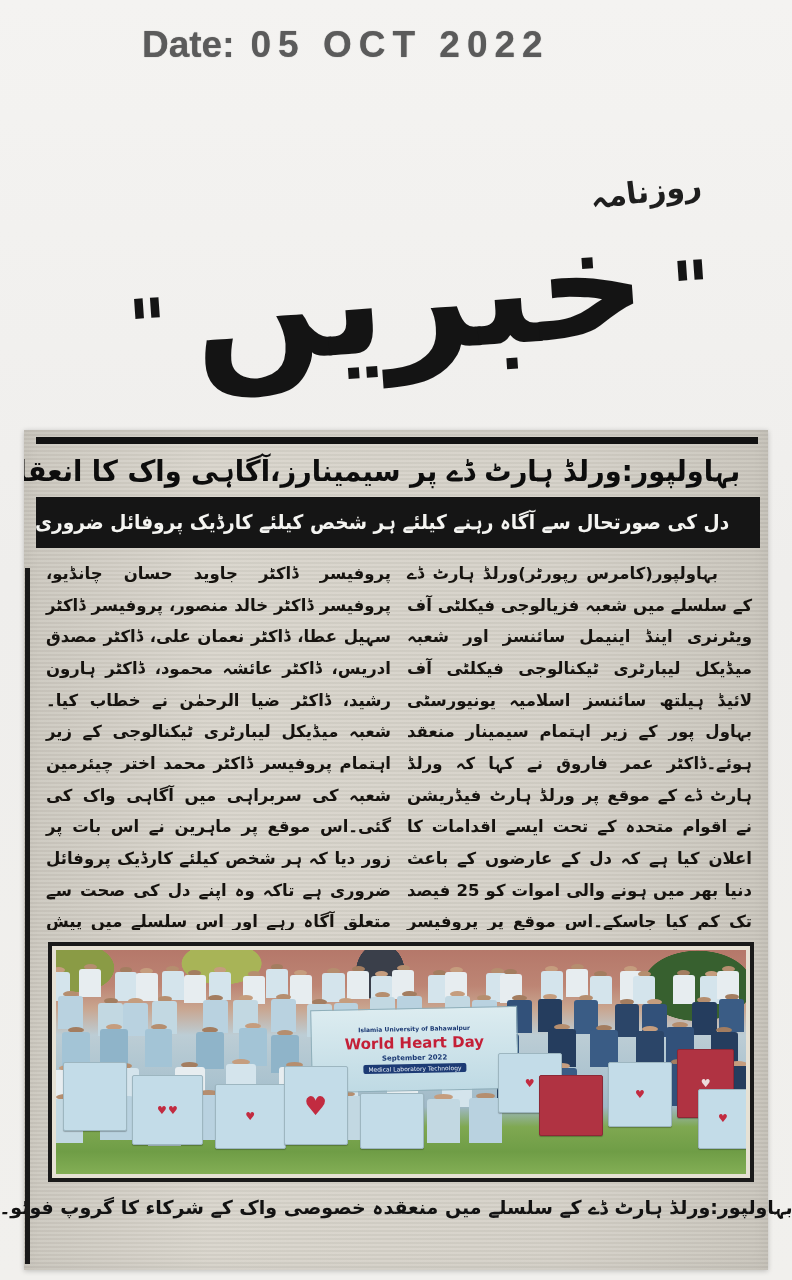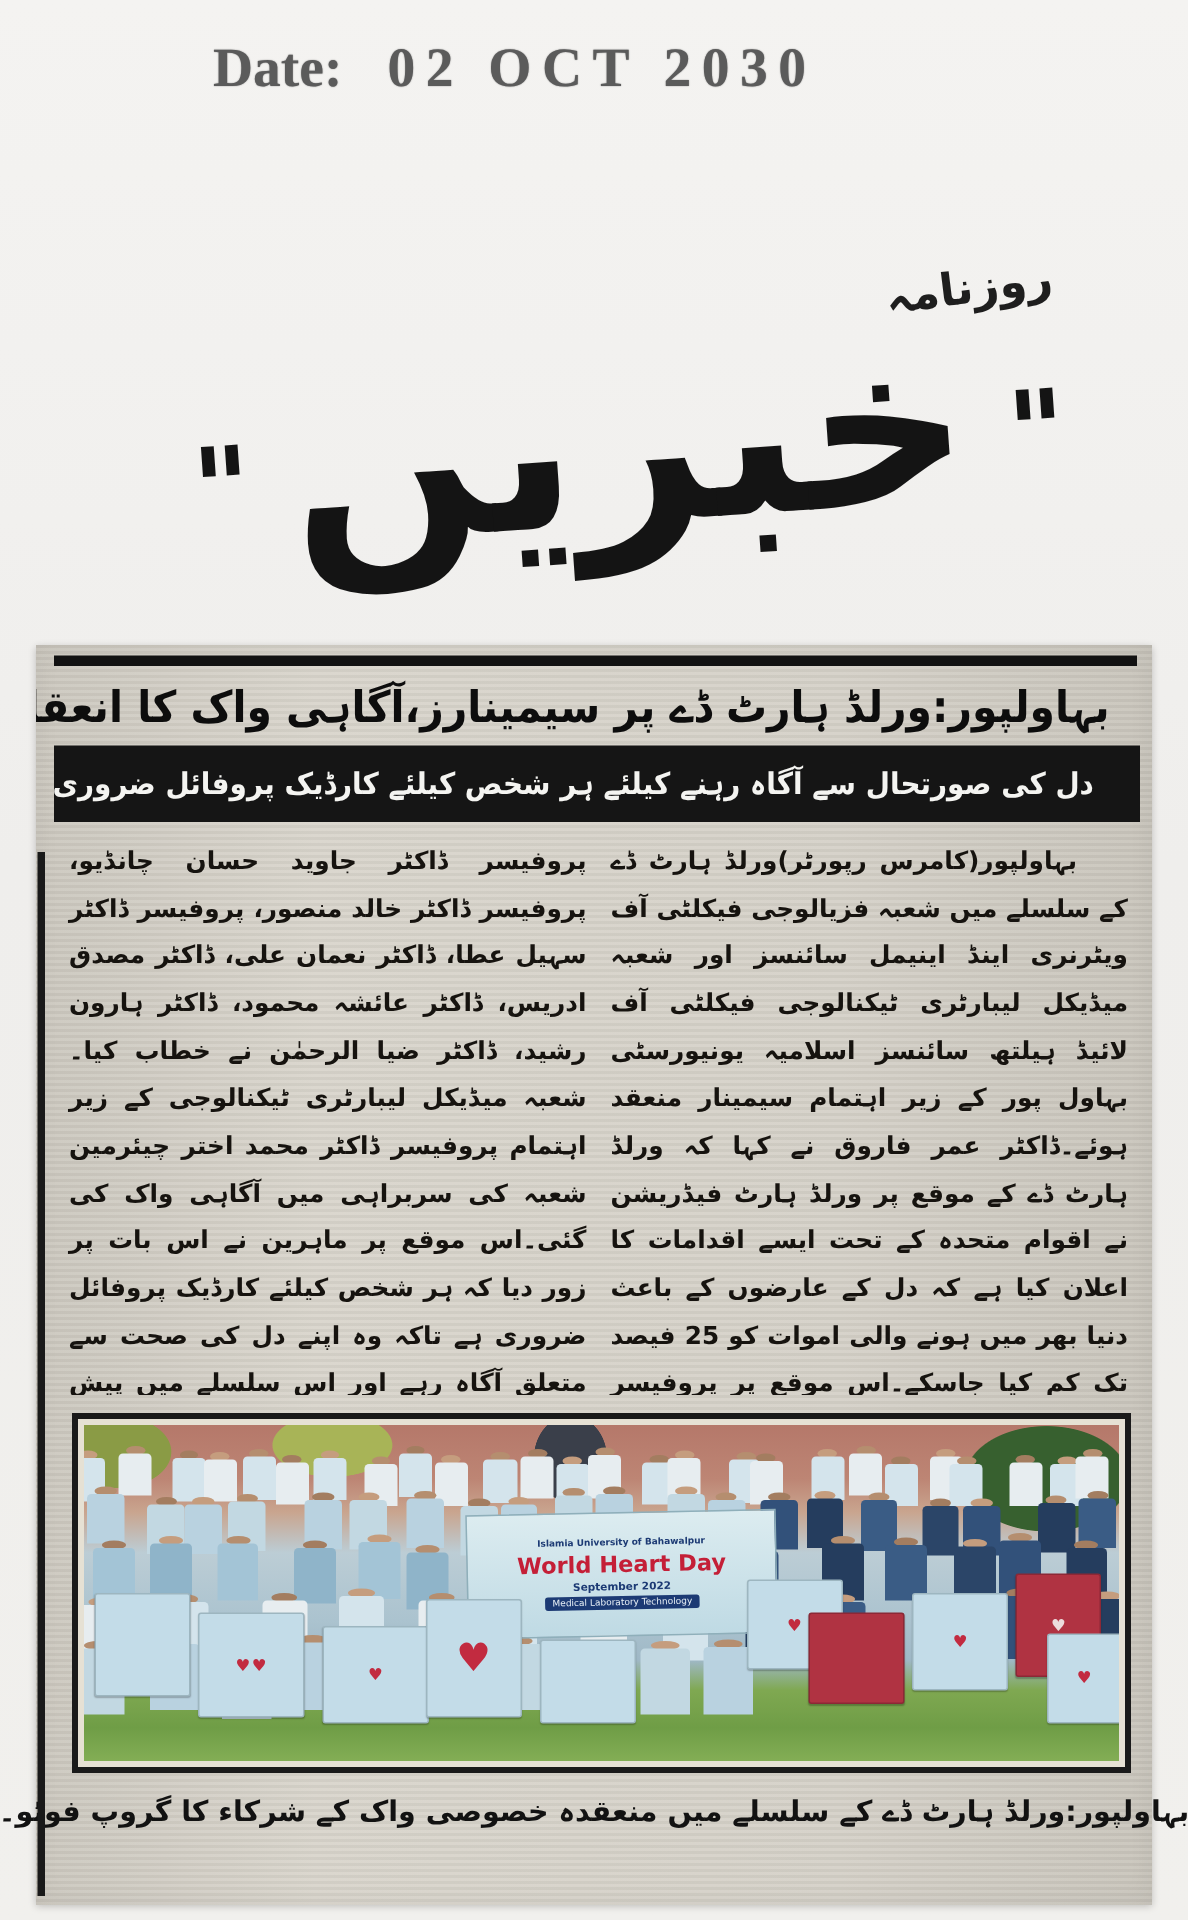--- a/index.html
+++ b/index.html
@@ -3,22 +3,22 @@
 <meta charset="utf-8">
 <style>
   html,body{margin:0;padding:0;}
   body{
     width:792px;height:1280px;position:relative;overflow:hidden;
     background:linear-gradient(180deg,#f4f3f1 0%,#efeeec 45%,#f1f0ed 100%);
     font-family:"DejaVu Sans",sans-serif;
   }
   
   .stamp{
-    position:absolute;top:24px;left:142px;display:flex;gap:30px;
-    font-family:Liberation Serif, serif;font-weight:bold;font-size:37px;
+    position:absolute;top:24px;left:142px;display:flex;gap:16px;
+    font-family:Liberation Sans, sans-serif;font-weight:bold;font-size:37px;
     color:#4f4f4f;text-shadow:0 0 1px #7a7a7a;opacity:.92;
   }
   .stamp .v{letter-spacing:7px;}
   
   .masthead-daily{
     position:absolute;top:174px;right:90px;font-size:30px;font-weight:bold;
     color:#1e1e1e;transform:rotate(-7deg);direction:rtl;
   }
   .masthead-title{
     position:absolute;top:198px;left:128px;width:584px;height:224px;
@@ -95,21 +95,21 @@
   .banner-strip{background:#1c3a74;color:#e8f0f6;font-size:6px;padding:1px 5px;border-radius:2px;white-space:nowrap;}
   
   .caption{display:flex;direction:rtl;align-items:center;justify-content:center;gap:16px;padding:14px 10px 10px;}
   .caption-text{font-size:19px;font-weight:bold;white-space:nowrap;color:#121212;}
 </style>
 </head>
 <body>
 
 <div class="stamp">
   <span class="l">Date:</span>
-  <span class="v">02 OCT 2030</span>
+  <span class="v">05 OCT 2022</span>
 </div>
 
 <div class="masthead-daily" dir="rtl" lang="ur">روزنامہ</div>
 <div class="masthead-title">
   <span class="quote">"</span>
   <span class="word" dir="rtl" lang="ur">خبریں</span>
   <span class="quote">"</span>
 </div>
 
 <div class="clipping">

